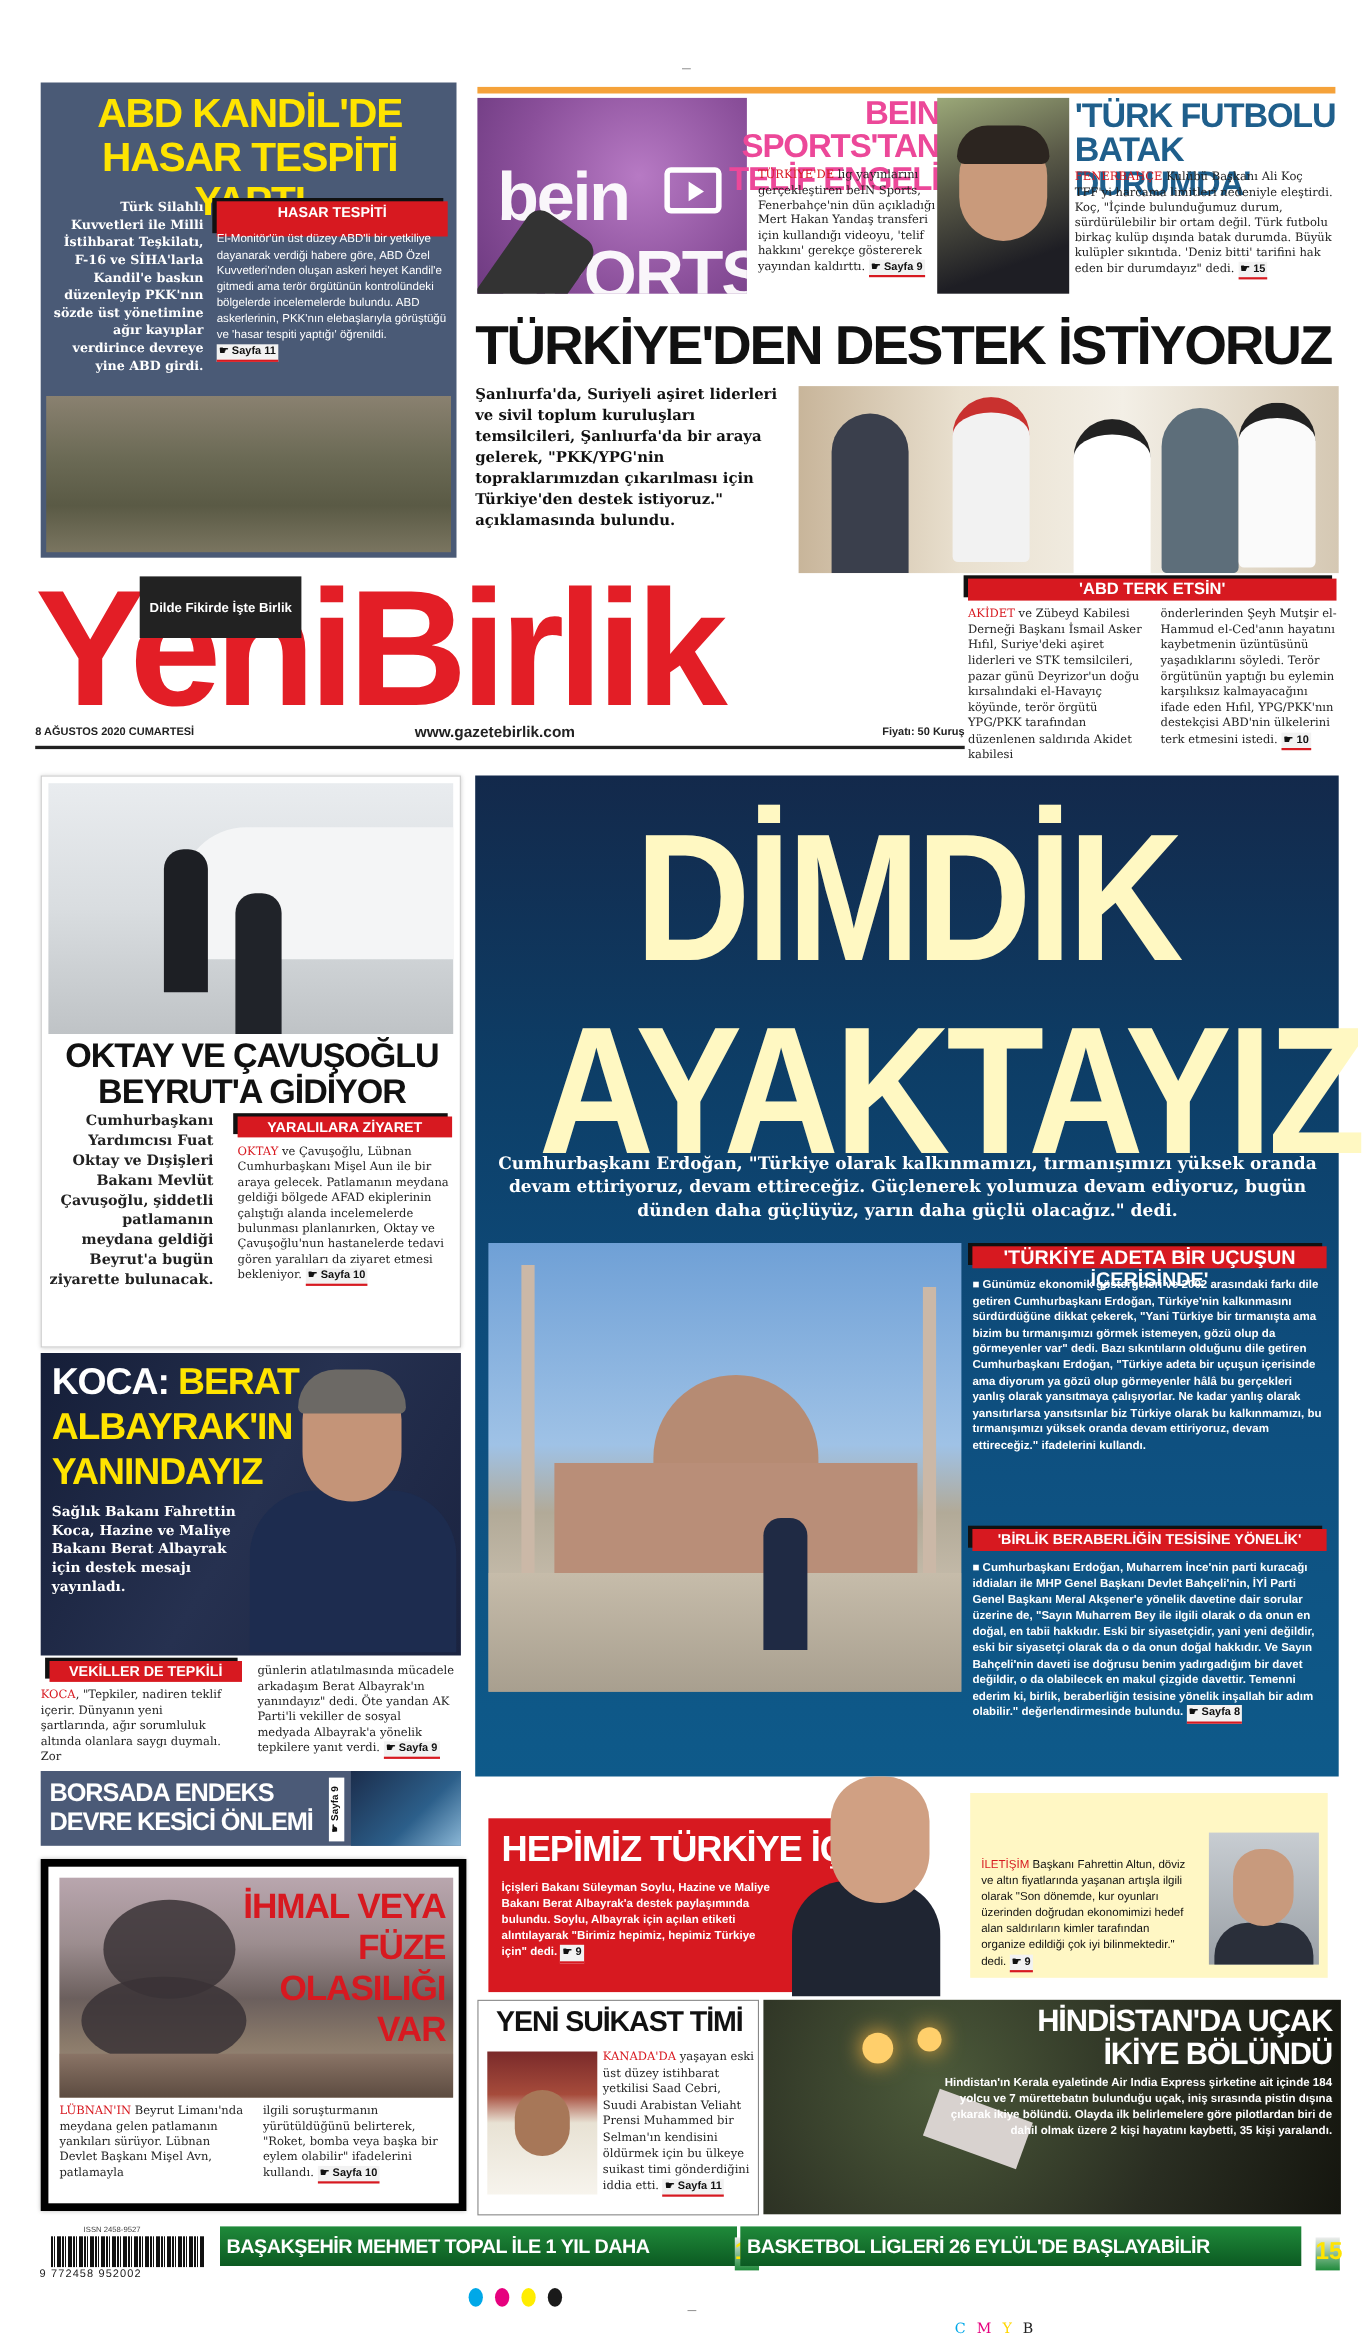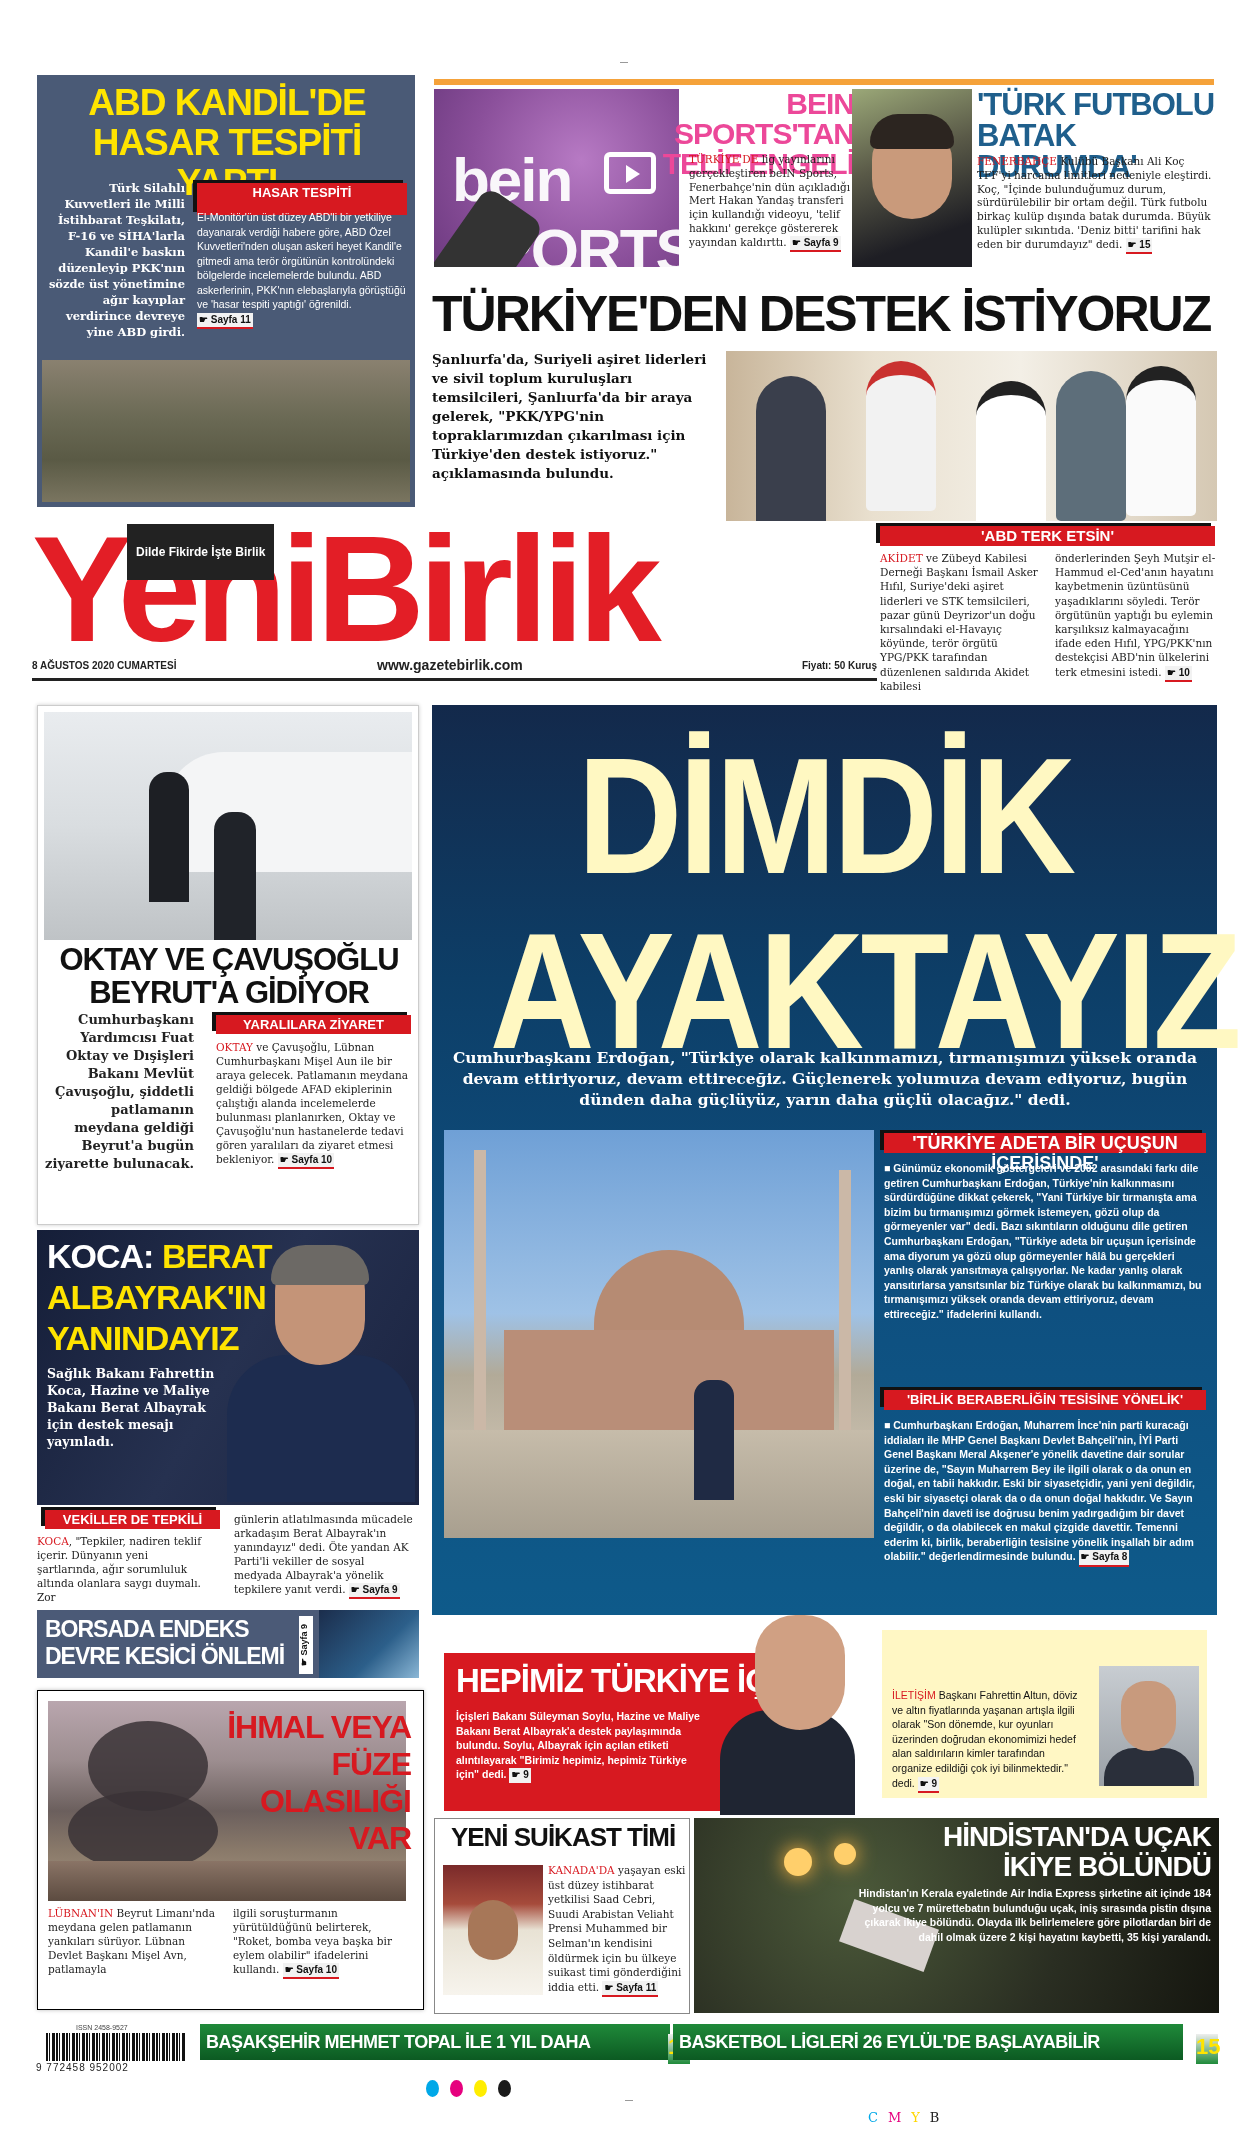--- a/index.html
+++ b/index.html
@@ -69,21 +69,21 @@
 #vek{left:37px;top:1510px;width:382px;height:110px}
 #vek .lbl{position:absolute;left:8px;top:0;width:175px;height:19px;font-size:13px;line-height:19px}
 #vek .c1{position:absolute;left:0;top:24px;width:170px;font-size:10.5px;line-height:14px}
 #vek .c2{position:absolute;left:197px;top:2px;width:180px;font-size:10.5px;line-height:14px}
 
 #borsa{left:37px;top:1610px;width:382px;height:68px;background:#4b5a77}
 #borsa h2{position:absolute;left:8px;top:6px;font-size:23px;line-height:27px;color:#fff;font-weight:bold;letter-spacing:-1px}
 #borsa .s{position:absolute;left:262px;top:6px;width:14px;height:58px;background:#fff;color:#111;font-size:9px;font-weight:bold;writing-mode:vertical-rl;transform:rotate(180deg);text-align:center}
 #borsa .pic{position:absolute;left:282px;top:0;width:100px;height:68px;background:linear-gradient(135deg,#1b2d4c,#2c5f8a 60%,#8bb7d6)}
 
-#ihmal{left:37px;top:1690px;width:387px;height:320px;border:1px solid #000000;box-shadow:0 0 4px #bbb;background:#fff}
+#ihmal{left:37px;top:1690px;width:387px;height:320px;border:7px solid #000000;box-shadow:0 0 4px #bbb;background:#fff}
 #ihmal .pic{position:absolute;left:10px;top:10px;width:358px;height:200px;background:linear-gradient(180deg,#b9a6ae 0%,#9c8d8f 30%,#6b5f5d 55%,#8a7a6a 75%,#a69583 100%)}
 #ihmal .smoke{position:absolute;border-radius:50%;background:#3a3236;opacity:.85}
 #ihmal h1{position:absolute;right:12px;top:18px;width:200px;text-align:right;font-size:32px;line-height:37px;color:#d71920;font-weight:bold;letter-spacing:-1px}
 #ihmal .c1{position:absolute;left:10px;top:215px;width:172px;font-size:10.5px;line-height:14px}
 #ihmal .c2{position:absolute;left:195px;top:215px;width:172px;font-size:10.5px;line-height:14px}
 
 #main{left:432px;top:705px;width:785px;height:910px;background:linear-gradient(180deg,#13294b 0%,#0d3e67 30%,#0e4e7e 60%,#0e5a8a 100%)}
 #main .dim{position:absolute;left:12px;top:24px;width:762px;text-align:center;color:#fff8c2;font-size:165px;line-height:175px;font-weight:bold;letter-spacing:-4px;white-space:nowrap;transform:scaleX(0.88)}
 #main .dek{position:absolute;left:12px;top:342px;width:762px;text-align:center;color:#fff;font-size:15.5px;line-height:21px;font-weight:bold}
 #main .pic{position:absolute;left:12px;top:425px;width:430px;height:408px;background:linear-gradient(180deg,#6fa0d6 0%,#9fc2e6 45%,#b2aa98 60%,#c9bfae 80%,#a59f93 100%)}

